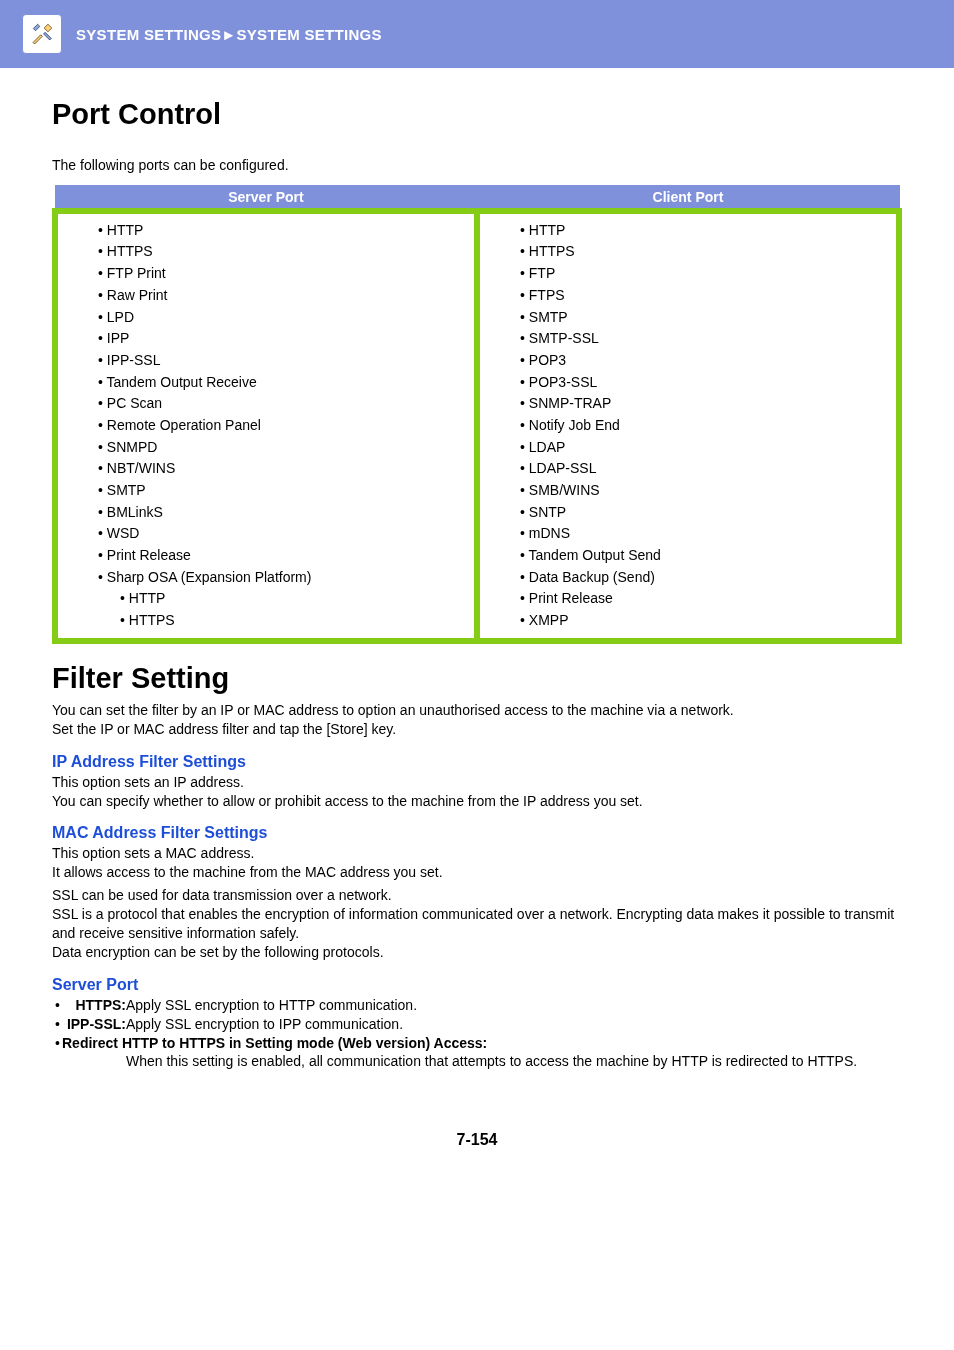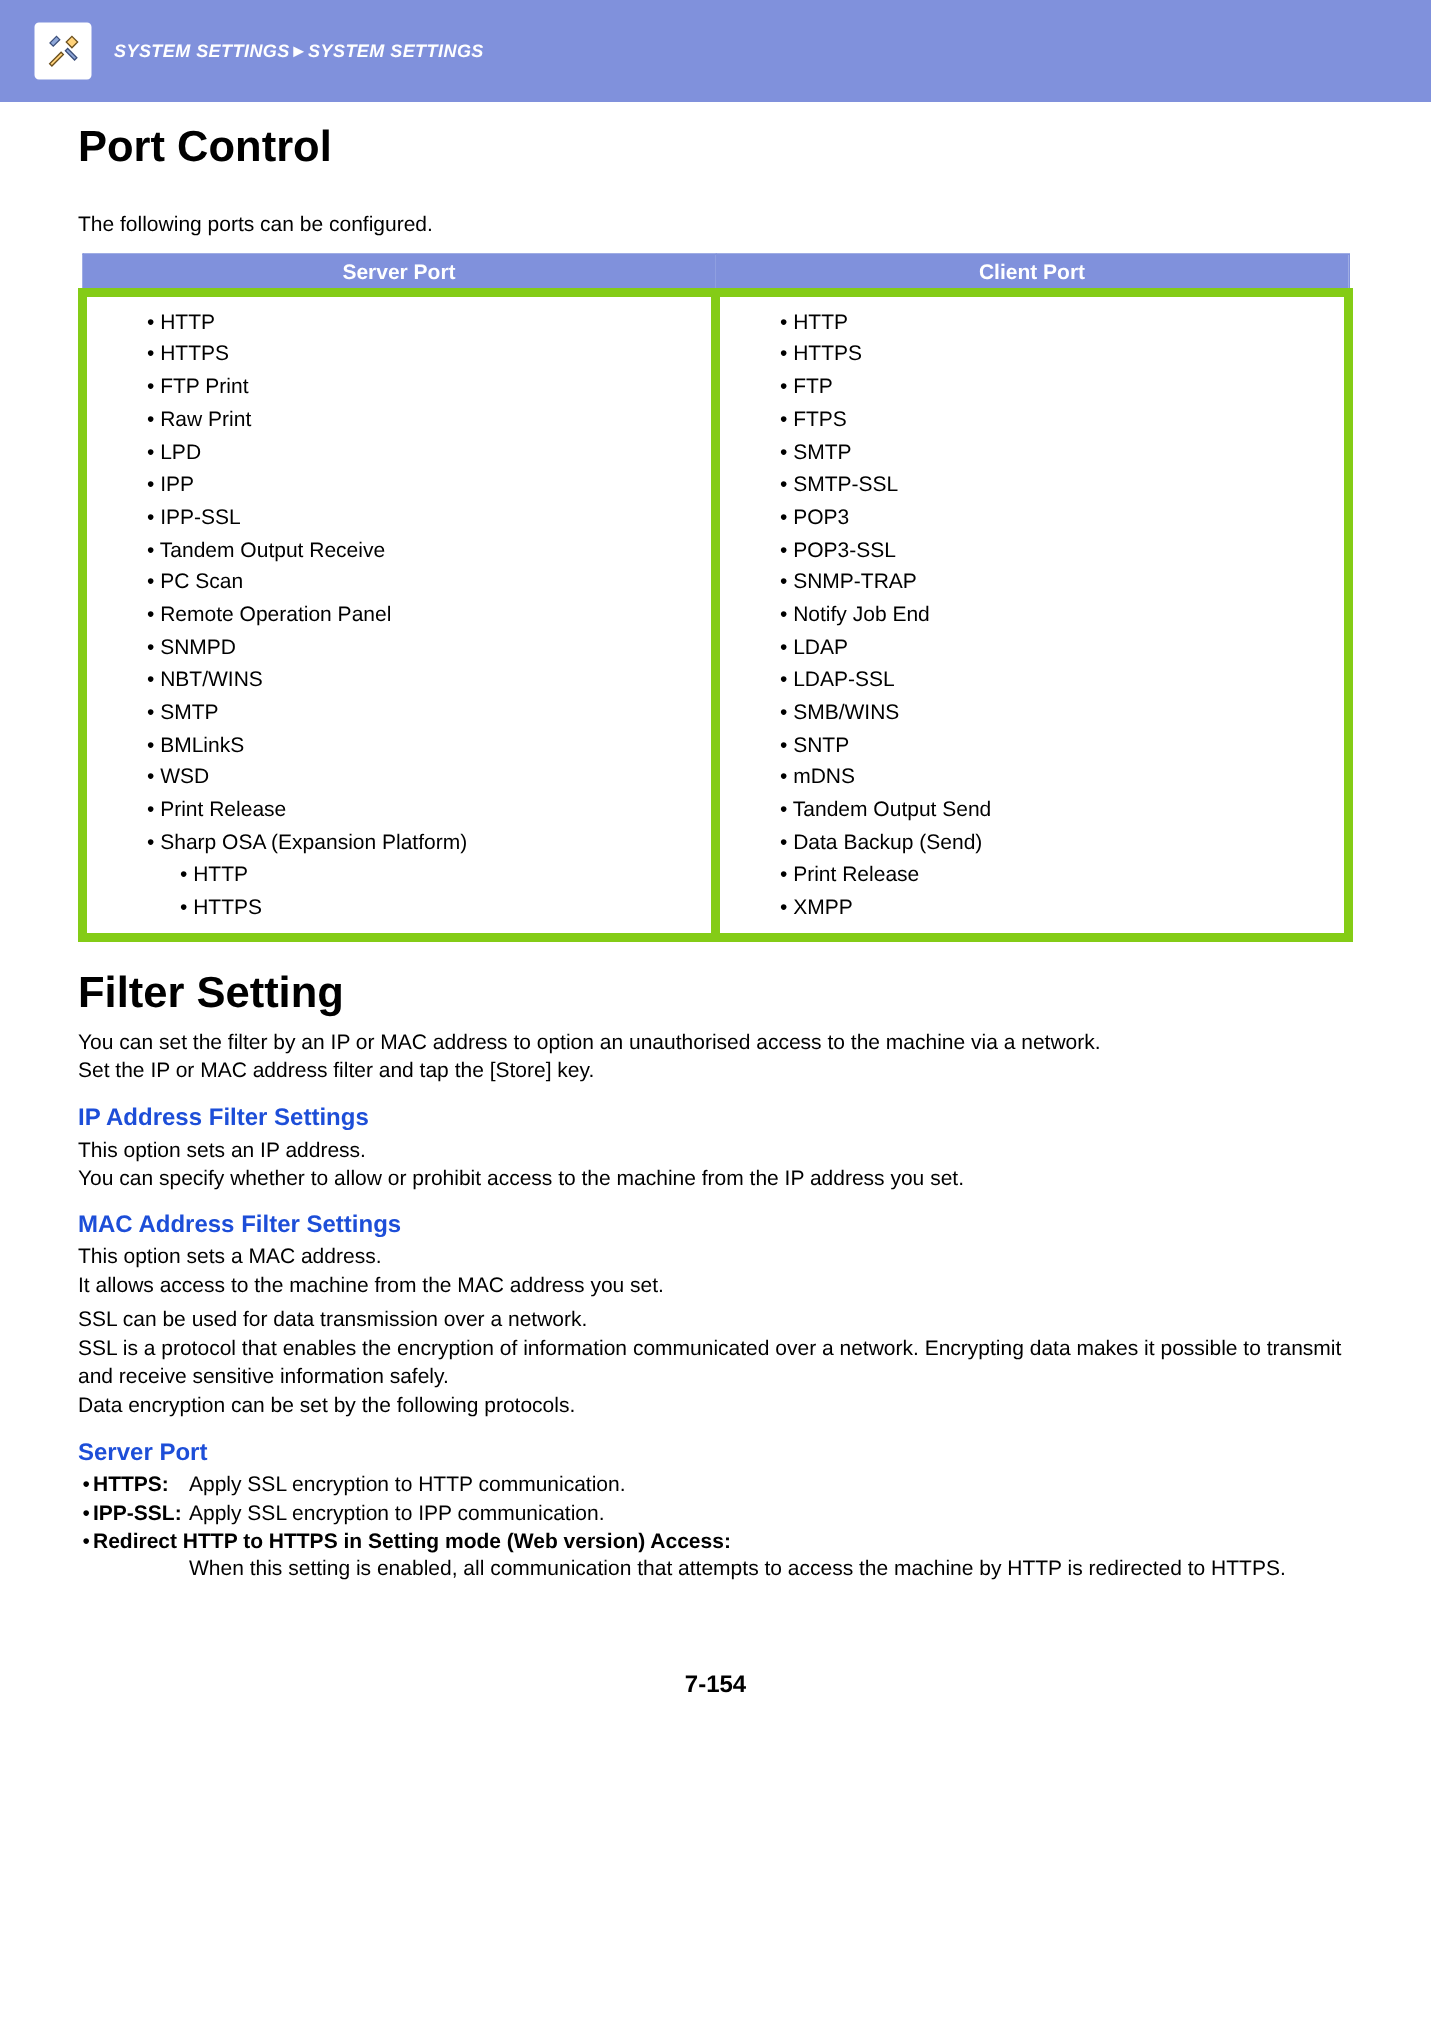--- a/index.html
+++ b/index.html
@@ -25,26 +25,25 @@
     border: 1px solid #8091dc;
     border-radius: 4px;
     display: flex;
     align-items: center;
     justify-content: center;
   }
   .header-icon svg { width: 26px; height: 26px; }
   .breadcrumb {
     color: #fff;
     font-weight: bold;
-    font-size: 12px;
+    font-size: 15px;
     letter-spacing: 0.3px;
-    font-style: italic;
   }
   .content {
-    padding: 4px 52px 0 52px;
+    padding: 20px 52px 0 52px;
   }
   h1 {
     font-size: 29px;
     font-weight: bold;
     margin-top: 18px;
     margin-bottom: 6px;
   }
   h1.tight { margin-top: 10px; }
   .intro {
     font-size: 14px;
@@ -95,21 +94,21 @@
   }
   .ssl-defs {
     margin-top: 2px;
   }
   .ssl-row {
     display: flex;
     align-items: flex-start;
     line-height: 1.35;
   }
   .ssl-bullet { width: 10px; flex-shrink: 0; padding-left:3px;}
-  .ssl-term { font-weight: bold; white-space: nowrap; }
+  .ssl-term { font-weight: bold; white-space: nowrap; text-align: right; }
   .ssl-desc { }
   .ssl-row.cols .ssl-term { width: 64px; flex-shrink: 0; }
   .ssl-redirect-desc {
     padding-left: 74px;
   }
   .footer {
     text-align: center;
     font-size: 16px;
     font-weight: bold;
     margin-top: 60px;

